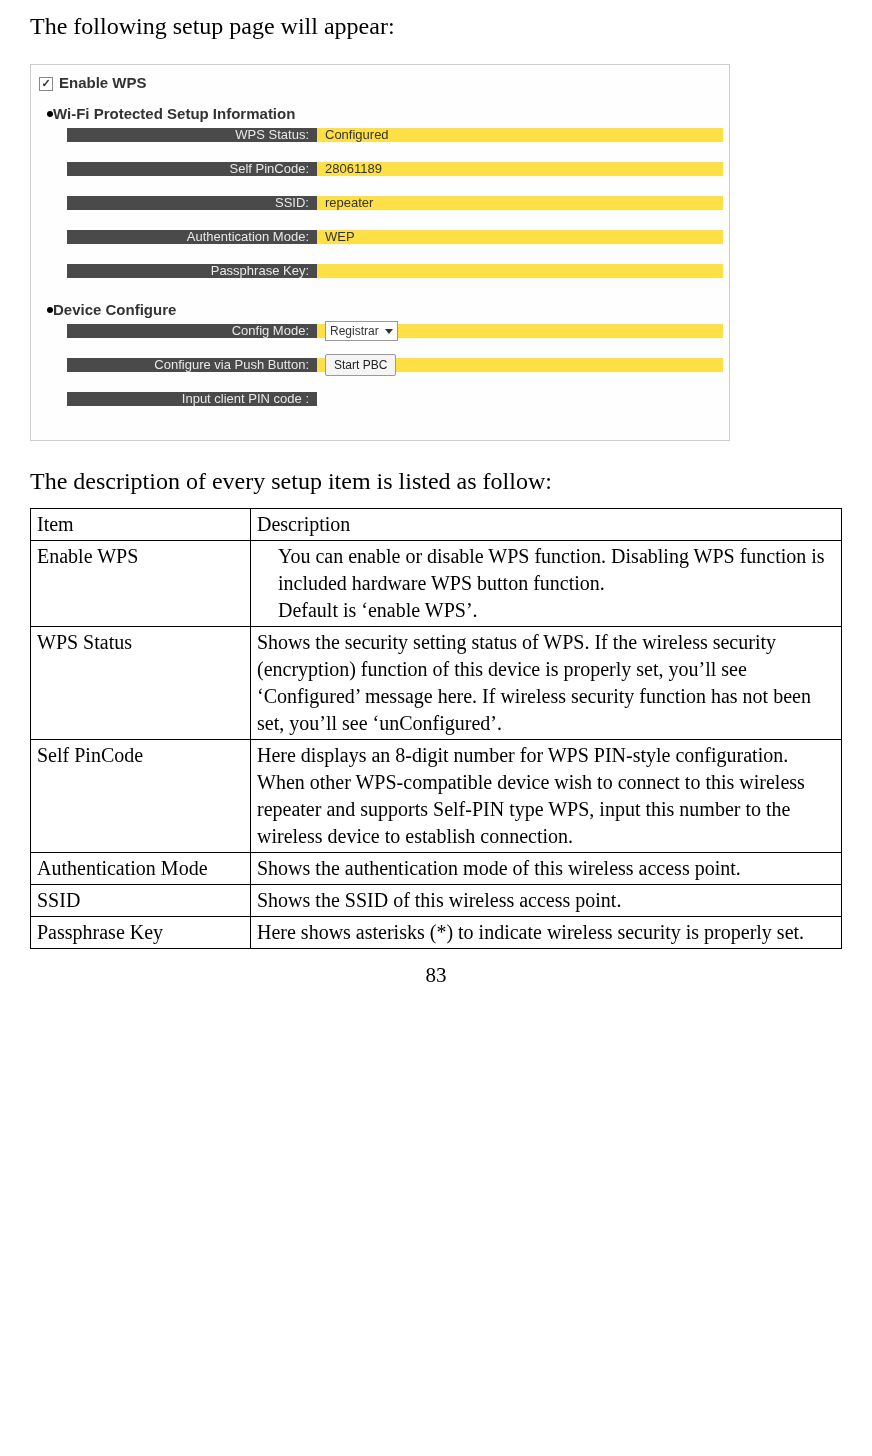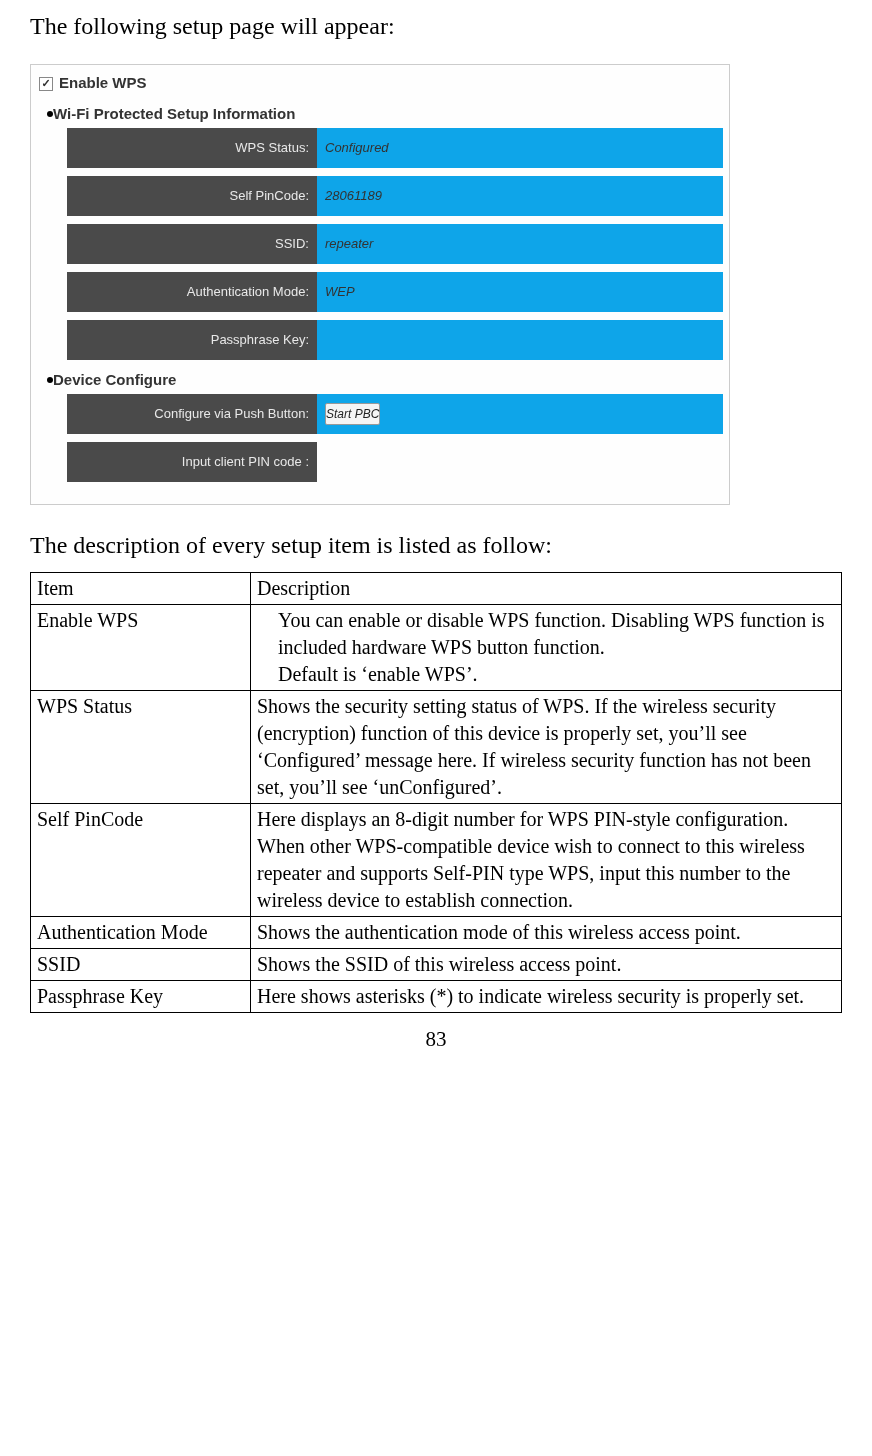--- a/index.html
+++ b/index.html
@@ -52,49 +52,48 @@
     }
     .bullet {
       width: 6px; height: 6px;
       background: #000;
       border-radius: 50%;
       display: inline-block;
     }
     .form-block { padding-left: 30px; }
     .cfg-row {
       display: flex;
-      height: 40px;
-      margin-bottom: 8px;
+      height: 14px;
+      margin-bottom: 20px;
       align-items: stretch;
     }
     .cfg-label {
       flex: 0 0 250px;
       background: #4a4a4a;
       color: #e8e8e8;
       display: flex;
       align-items: center;
       justify-content: flex-end;
       padding-right: 8px;
       font-size: 13px;
     }
     .cfg-val {
       flex: 1;
-      background: #0ea5e9;
+      background: #fde047;
       color: #333;
       display: flex;
       align-items: center;
       padding-left: 8px;
       font-size: 13px;
       gap: 6px;
-      font-style: italic;
     }
     .btn {
       background: #f5f5f5;
       border: 1px solid #999;
-      padding: 2px 0;
+      padding: 2px 8px;
       font-size: 12px;
       font-family: Arial, sans-serif;
       border-radius: 2px;
       color: #222;
     }
     .select {
       background: #fff;
       border: 1px solid #999;
       padding: 1px 4px;
       font-size: 12px;
@@ -171,20 +170,29 @@
         <div class="cfg-val"></div>
       </div>
     </div>
 
   <div class="section-header">
     <span class="bullet"></span>
     <span>Device Configure</span>
   </div>
   <div class="form-block">
     <div class="cfg-row">
+      <div class="cfg-label">Config Mode:</div>
+      <div class="cfg-val">
+        <span class="select">
+          <span>Registrar</span>
+          <span class="caret"></span>
+        </span>
+      </div>
+    </div>
+    <div class="cfg-row">
       <div class="cfg-label">Configure via Push Button:</div>
       <div class="cfg-val">
         <span class="btn">Start PBC</span>
       </div>
     </div>
     <div class="cfg-row">
       <div class="cfg-label">Input client PIN code :</div>
     </div>
   </div>
 </div>

